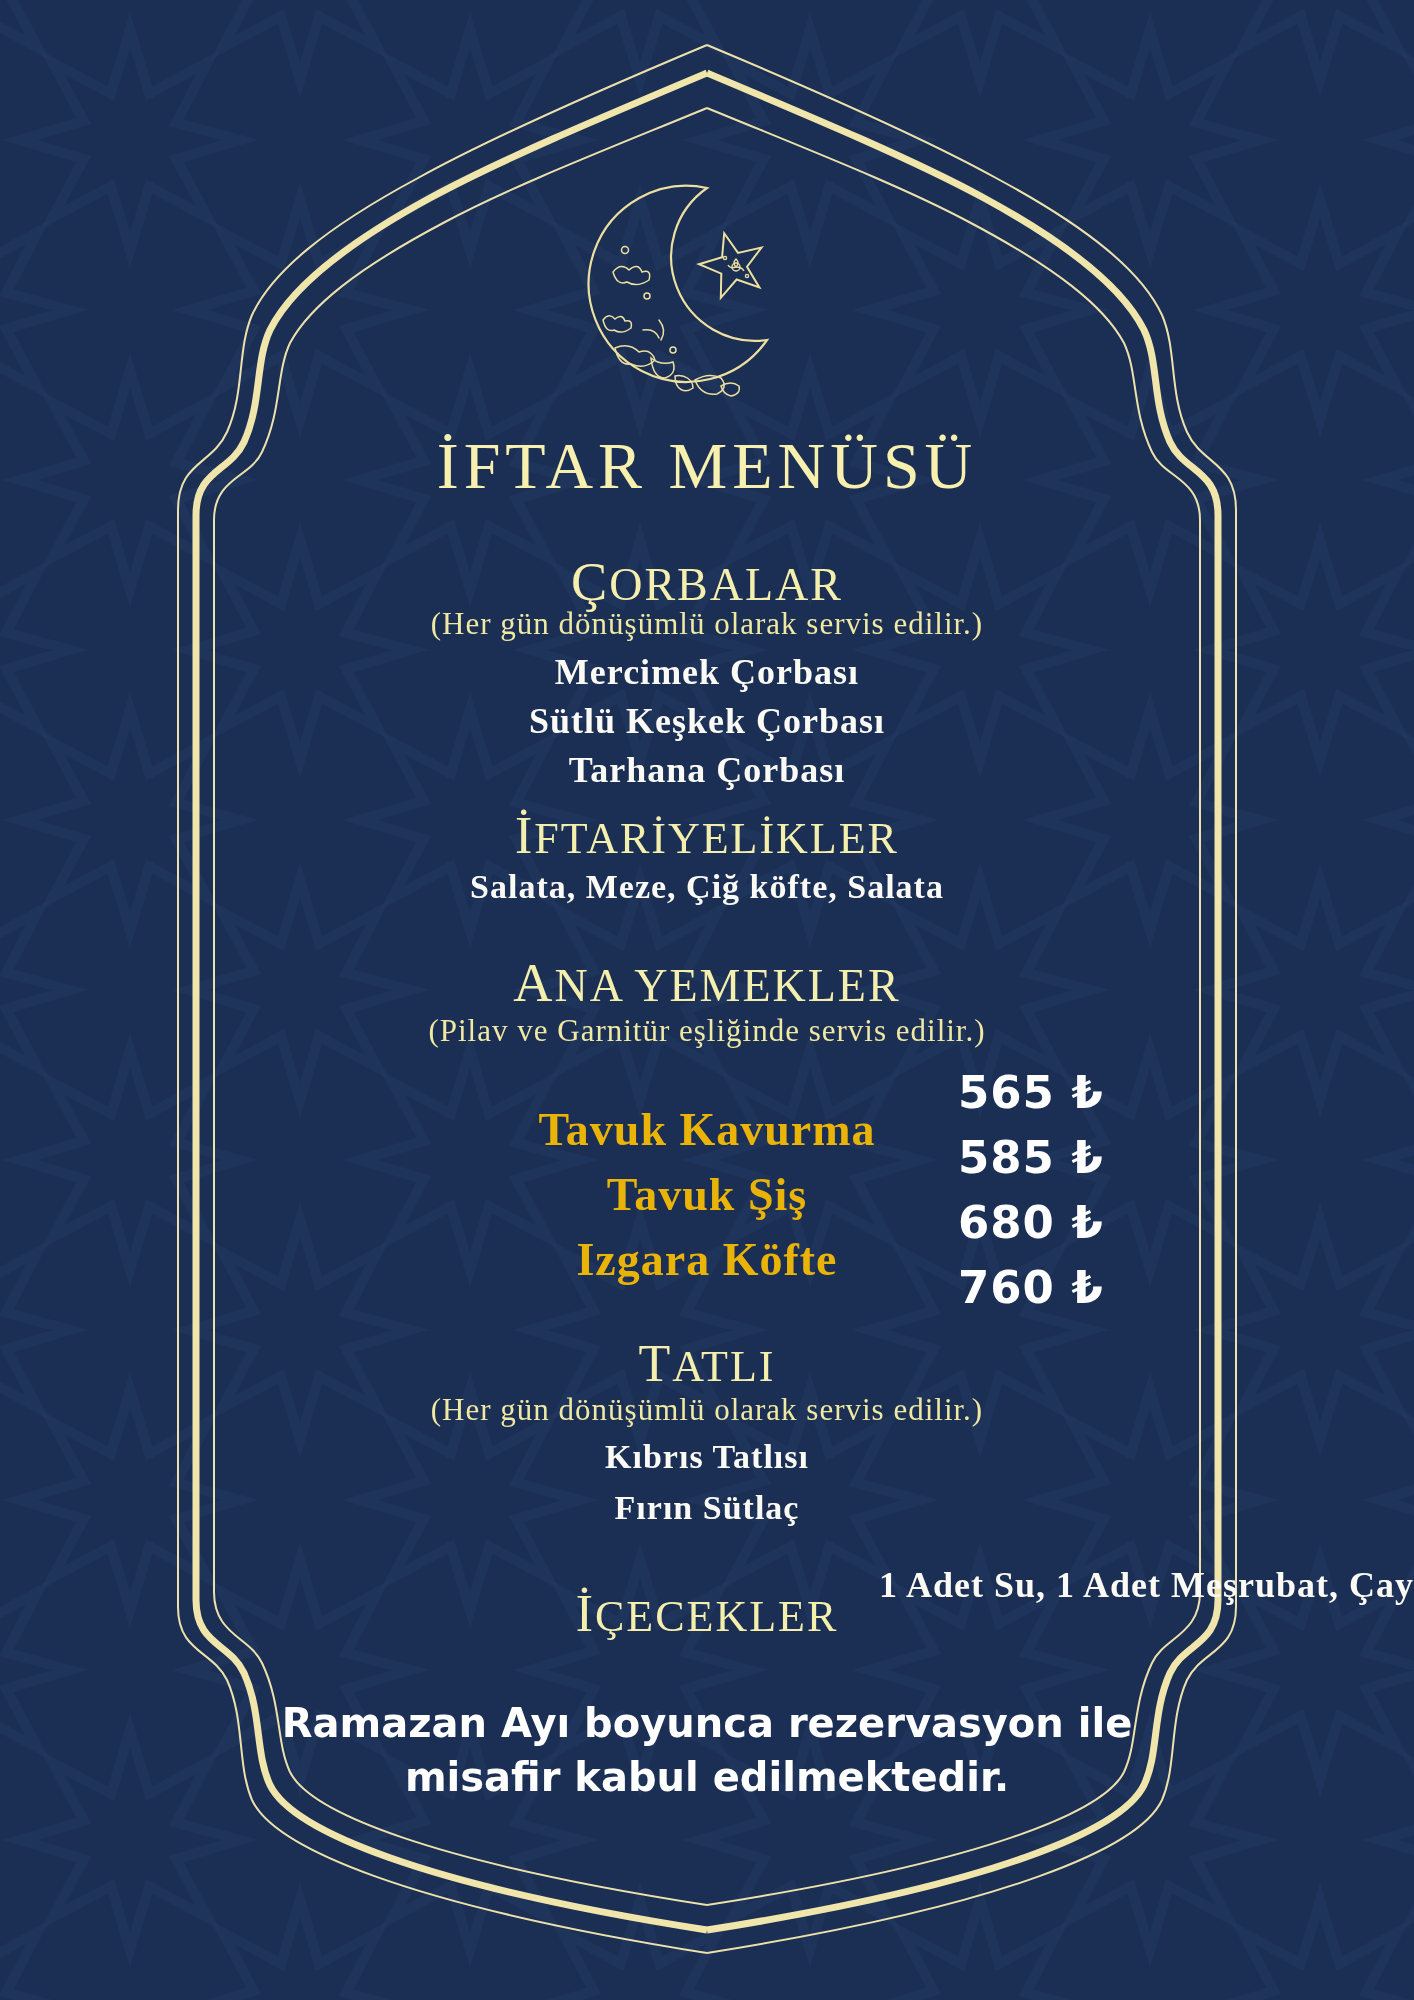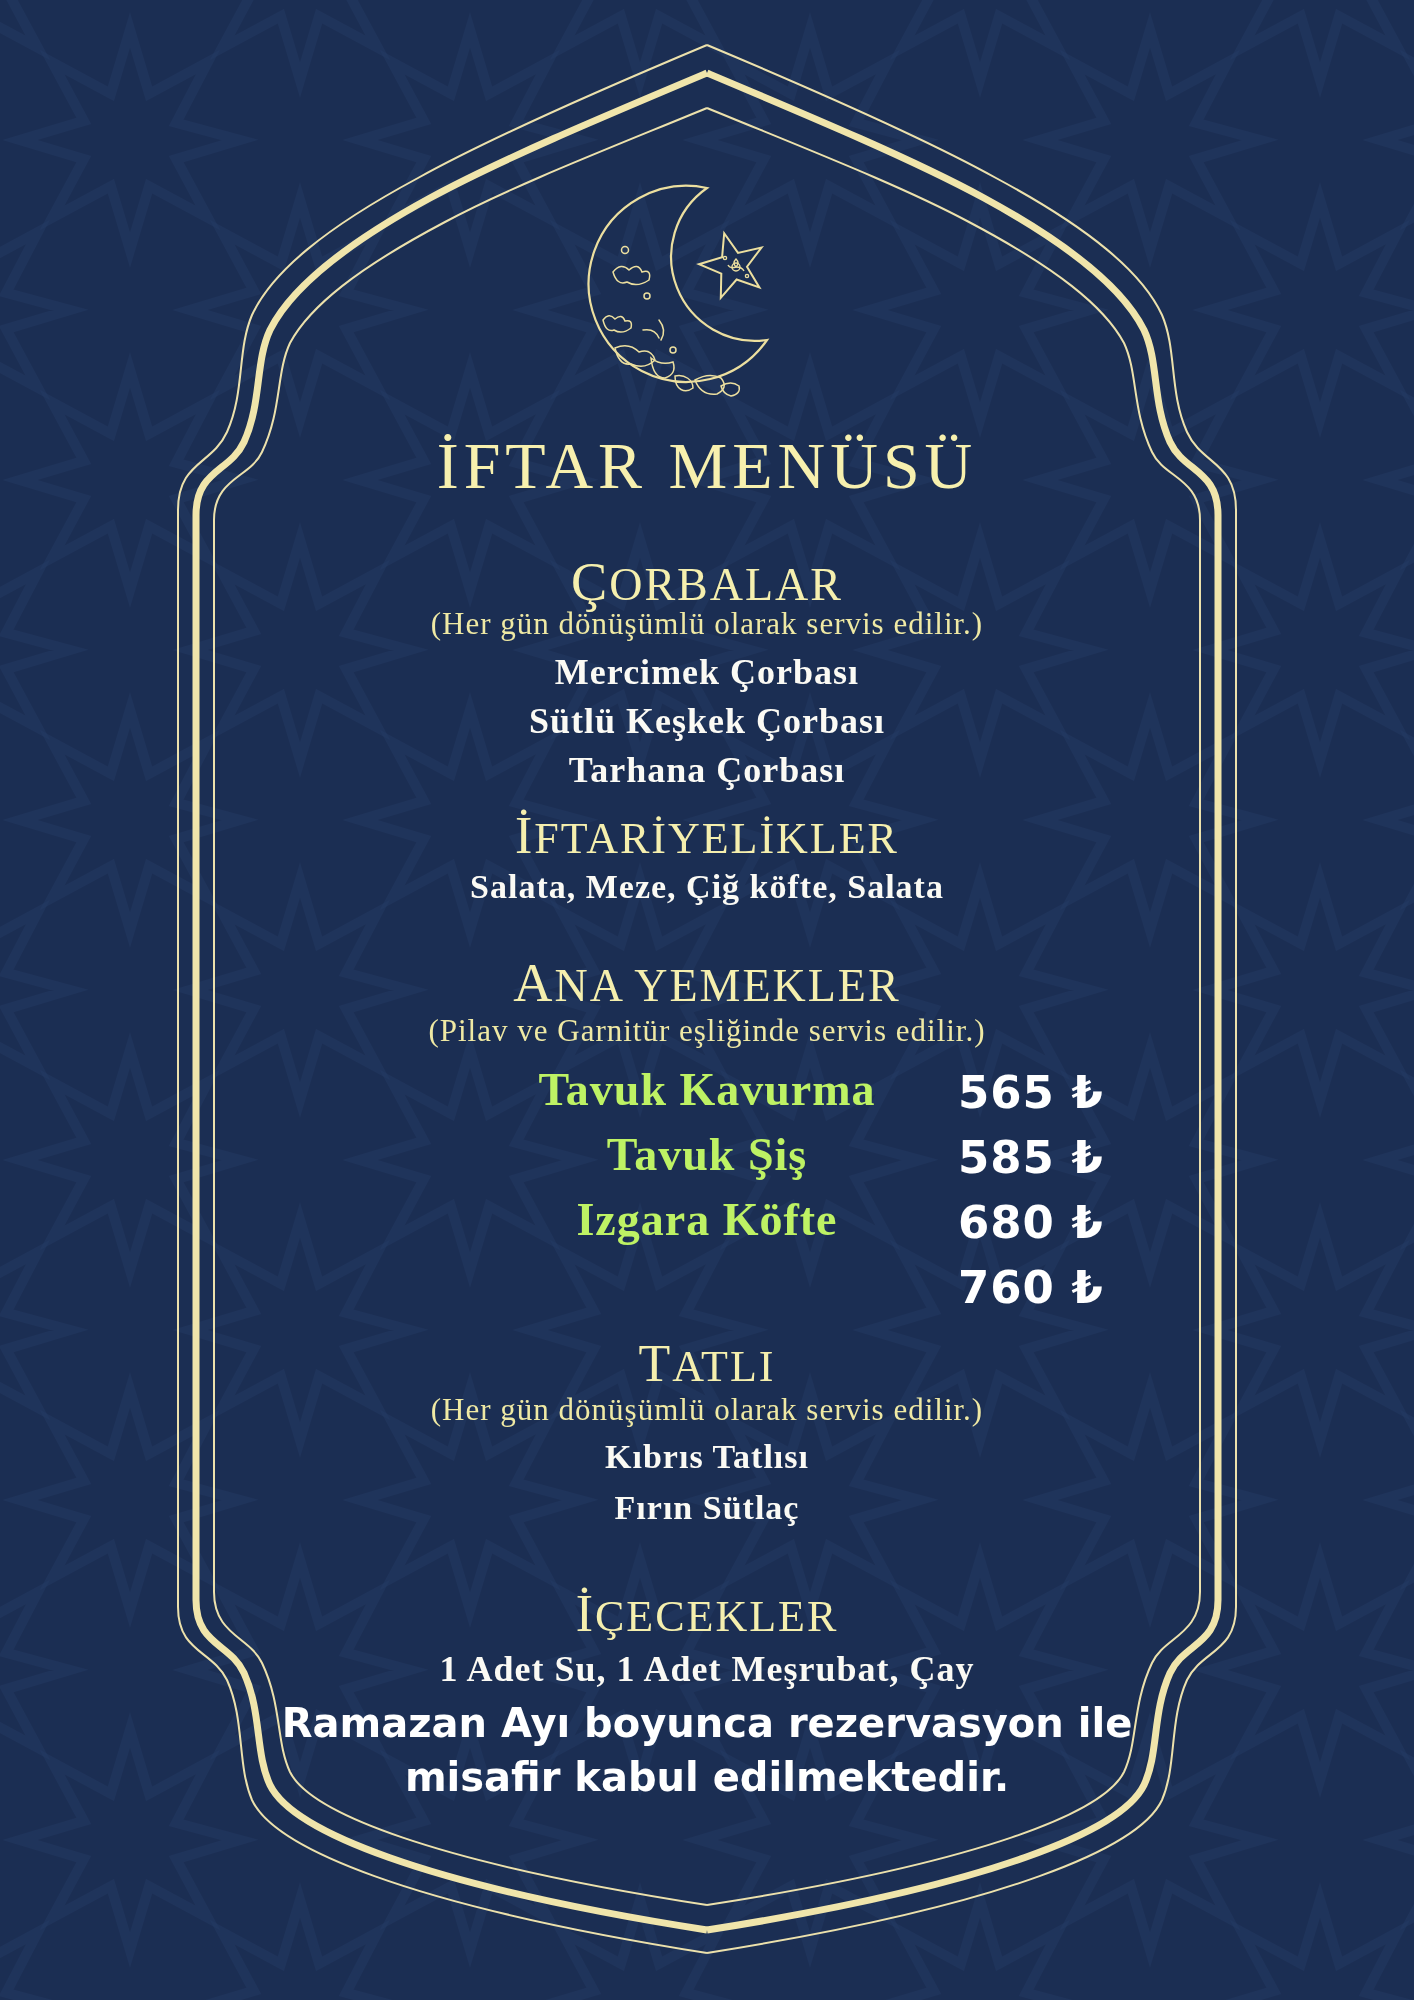--- a/index.html
+++ b/index.html
@@ -25,21 +25,21 @@
   }
   .item{
     color:#fbfaf4;font-weight:700;font-size:36px;letter-spacing:1px;
   }
   .item-sm{
     color:#fbfaf4;font-weight:700;font-size:34px;letter-spacing:1px;
   }
   .dish-row{position:absolute;left:0;width:100%;height:60px;}
   .dish-name{
     position:absolute;left:0;width:100%;text-align:center;
-    color:#bef264;font-weight:700;font-size:46px;letter-spacing:1px;white-space:nowrap;
+    color:#eab308;font-weight:700;font-size:46px;letter-spacing:1px;white-space:nowrap;margin-top:40px;
   }
   .dish-price{
     position:absolute;left:958px;top:3px;
     font-family:"DejaVu Sans", sans-serif;
     color:#ffffff;font-weight:700;font-size:45px;letter-spacing:1px;white-space:nowrap;
   }
   .footer-line{
     font-family:"DejaVu Sans", sans-serif;
     color:#ffffff;font-weight:700;font-size:40px;
   }
@@ -142,18 +142,18 @@
   <div class="dish-row" style="top:1258px;">
     <div class="dish-price">760 ₺</div>
   </div>
 
   <div class="line heading" style="top:1334px;font-size:44px;">TATLI</div>
   <div class="line note" style="top:1392px;">(Her gün dönüşümlü olarak servis edilir.)</div>
   <div class="line item-sm" style="top:1489px;">Fırın Sütlaç</div>
   <div class="line item-sm" style="top:1438px;">Kıbrıs Tatlısı</div>
 
   <div class="line heading" style="top:1584px;font-size:44px;">İÇECEKLER</div>
-  <div class="line item" style="top:1648px;">1 Adet Su, 1 Adet Meşrubat, Çay</div>
+  <div class="line item" style="top:1564px;text-align:right;">1 Adet Su, 1 Adet Meşrubat, Çay</div>
 
   <div class="line footer-line" style="top:1700px;">Ramazan Ayı boyunca rezervasyon ile</div>
   <div class="line footer-line" style="top:1754px;">misafir kabul edilmektedir.</div>
 
 </div>
 
 </body></html>

